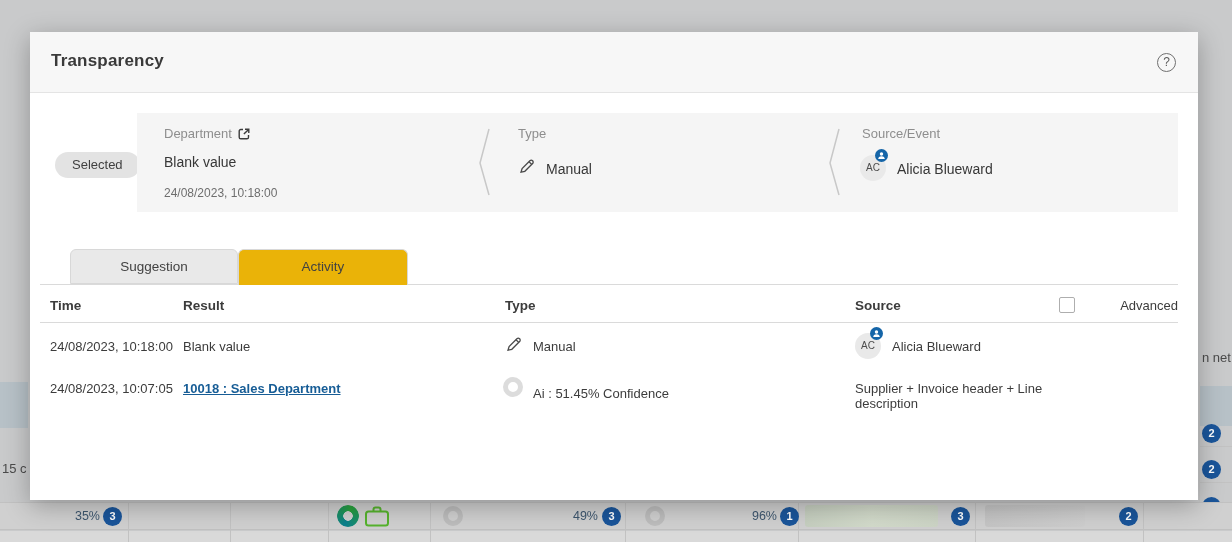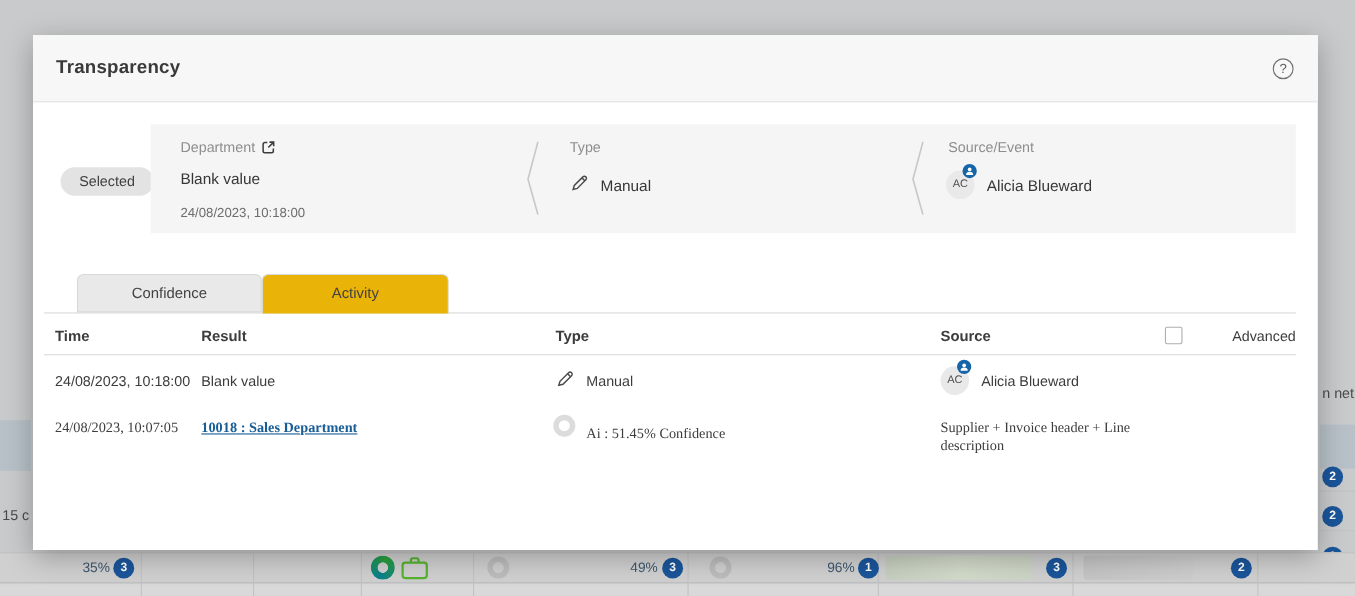--- a/index.html
+++ b/index.html
@@ -143,21 +143,21 @@
       <div class="abs avatar" style="left:723px; top:42px;">AC</div>
       <span class="abs avatar-badge" style="left:738px; top:36px;">
         <svg width="9" height="9" viewBox="0 0 10 10">
             <circle cx="5" cy="3.4" r="1.9" fill="#fff"></circle>
             <path d="M1.4 9 a3.6 3.3 0 0 1 7.2 0 z" fill="#fff"></path>
           </svg>
       </span>
       <div class="abs p-value" style="left:760px; top:48px;">Alicia Blueward</div>
     </div>
 
-    <div class="abs tab tab-inactive">Confidence</div>
+    <div class="abs tab tab-inactive">Suggestion</div>
     <div class="abs tab tab-active">Activity</div>
     <div class="abs tab-line"></div>
 
     <div class="abs th" style="left:20px;">Time</div>
     <div class="abs th" style="left:153px;">Result</div>
     <div class="abs th" style="left:475px;">Type</div>
     <div class="abs th" style="left:825px;">Source</div>
     <div class="abs" style="top:265px; right:20px; display:flex; align-items:center; gap:8px;">
       <span class="checkbox"></span>
       <span class="adv-label">Advanced</span>
@@ -175,21 +175,21 @@
       <div class="abs avatar" style="left:825px; top:11px;">AC</div>
       <span class="abs avatar-badge" style="left:840px; top:5px;">
         <svg width="9" height="9" viewBox="0 0 10 10">
             <circle cx="5" cy="3.4" r="1.9" fill="#fff"></circle>
             <path d="M1.4 9 a3.6 3.3 0 0 1 7.2 0 z" fill="#fff"></path>
           </svg>
       </span>
       <div class="abs cell" style="left:862px; top:17px;">Alicia Blueward</div>
     </div>
 
-    <div class="abs" style="left:0; top:334px; width:1020px; height:44px;font-family:Liberation Serif, serif;">
+    <div class="abs" style="left:0; top:334px; width:1020px; height:44px;">
       <div class="abs cell" style="left:20px; top:15px;">24/08/2023, 10:07:05</div>
       <a class="abs rlink" style="left:153px; top:15px;">10018 : Sales Department</a>
       <span class="abs ring-ai" style="left:473px; top:11px;"></span>
       <div class="abs cell" style="left:503px; top:20px;">Ai : 51.45% Confidence</div>
       <div class="abs cell" style="left:825px; top:15px;">Supplier + Invoice header + Line description</div>
     </div>
 
   </div>
   <div class="abs modal-arrow"></div>
 

